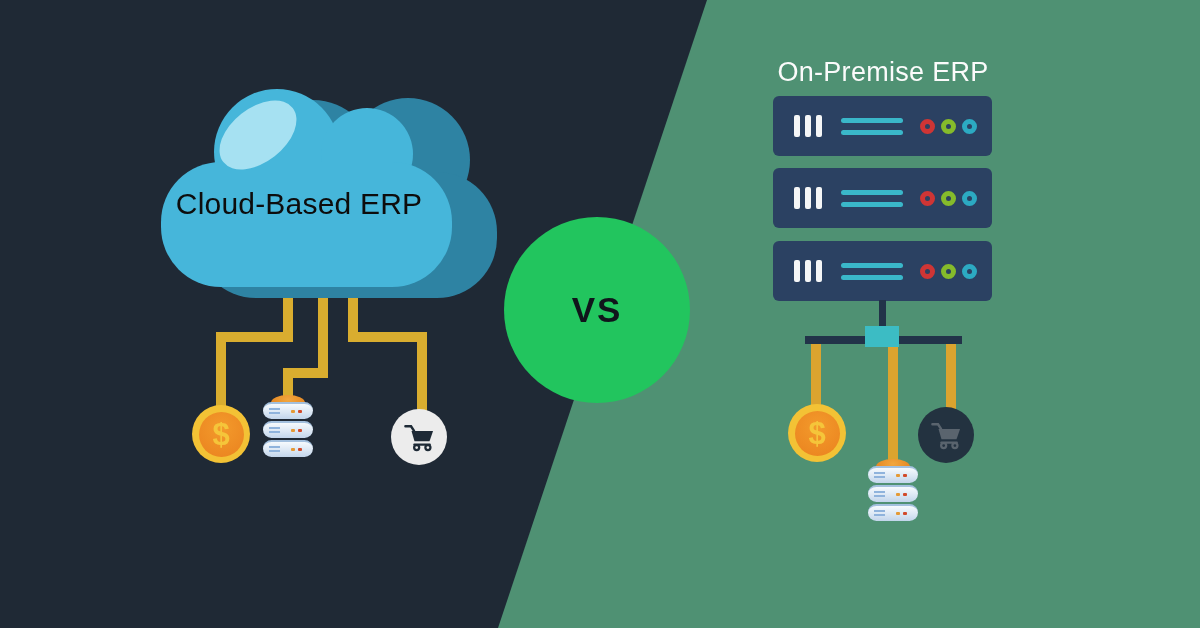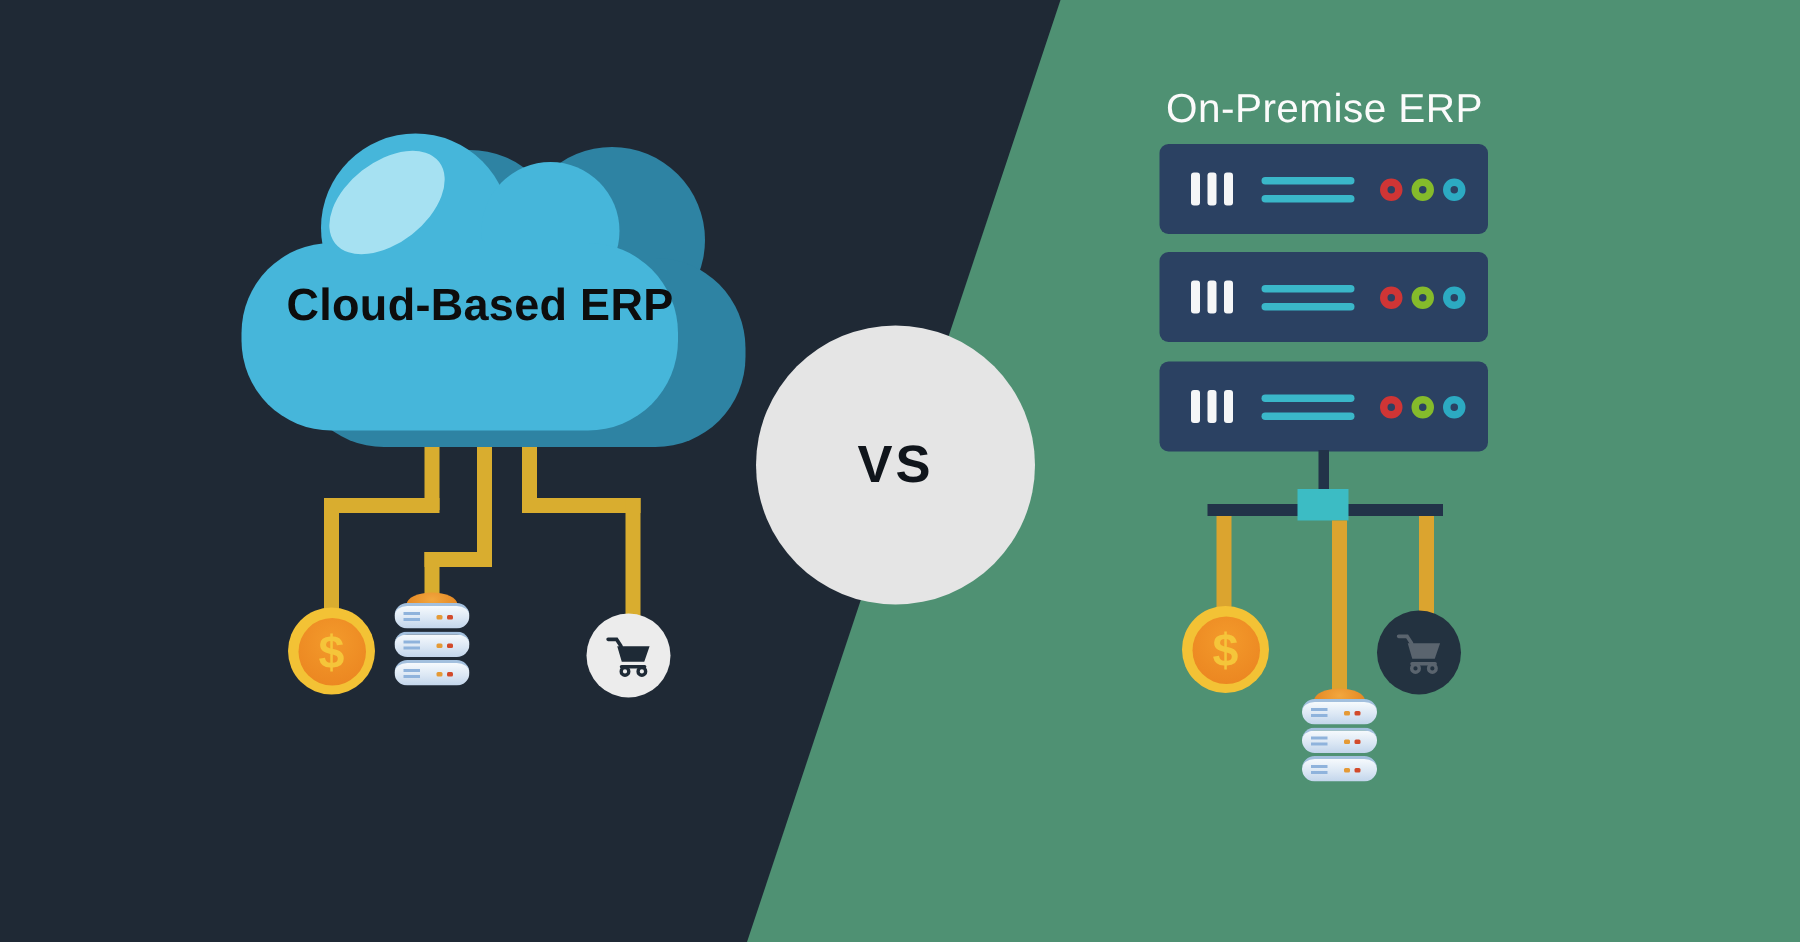--- a/index.html
+++ b/index.html
@@ -12,27 +12,27 @@
     position:absolute;inset:0;background:#4f9173;
     clip-path:polygon(707px 0, 1200px 0, 1200px 628px, 498px 628px);
   }
   
   .seg{position:absolute;}
   .seg.l{background:#d9ad2f;}
   .seg.r{background:#dba42f;}
   
   .cloud-svg{position:absolute;left:140px;top:80px;}
   .cloud-title{
-    position:absolute;left:175px;top:187px;width:290px;text-align:center;
-    font-size:30px;font-weight:bold;color:#0d0d0d;letter-spacing:.2px;
+    position:absolute;left:154px;top:187px;width:290px;text-align:center;
+    font-size:30px;font-weight:normal;color:#0d0d0d;letter-spacing:.2px;
   }
   
   .vs-circle{
     position:absolute;left:504px;top:217px;width:186px;height:186px;border-radius:50%;
-    background:#e5e5e5;display:flex;align-items:center;justify-content:center;
+    background:#22c55e;display:flex;align-items:center;justify-content:center;
   }
   .vs-text{font-size:35px;font-weight:bold;color:#10151b;letter-spacing:2px;}
   
   .right-title{
     position:absolute;left:758px;top:57px;width:250px;text-align:center;
     font-size:27px;font-weight:normal;color:#fbfbfb;letter-spacing:.3px;
   }
   
   .rack{
     position:absolute;left:773px;width:219px;height:60px;border-radius:6px;

